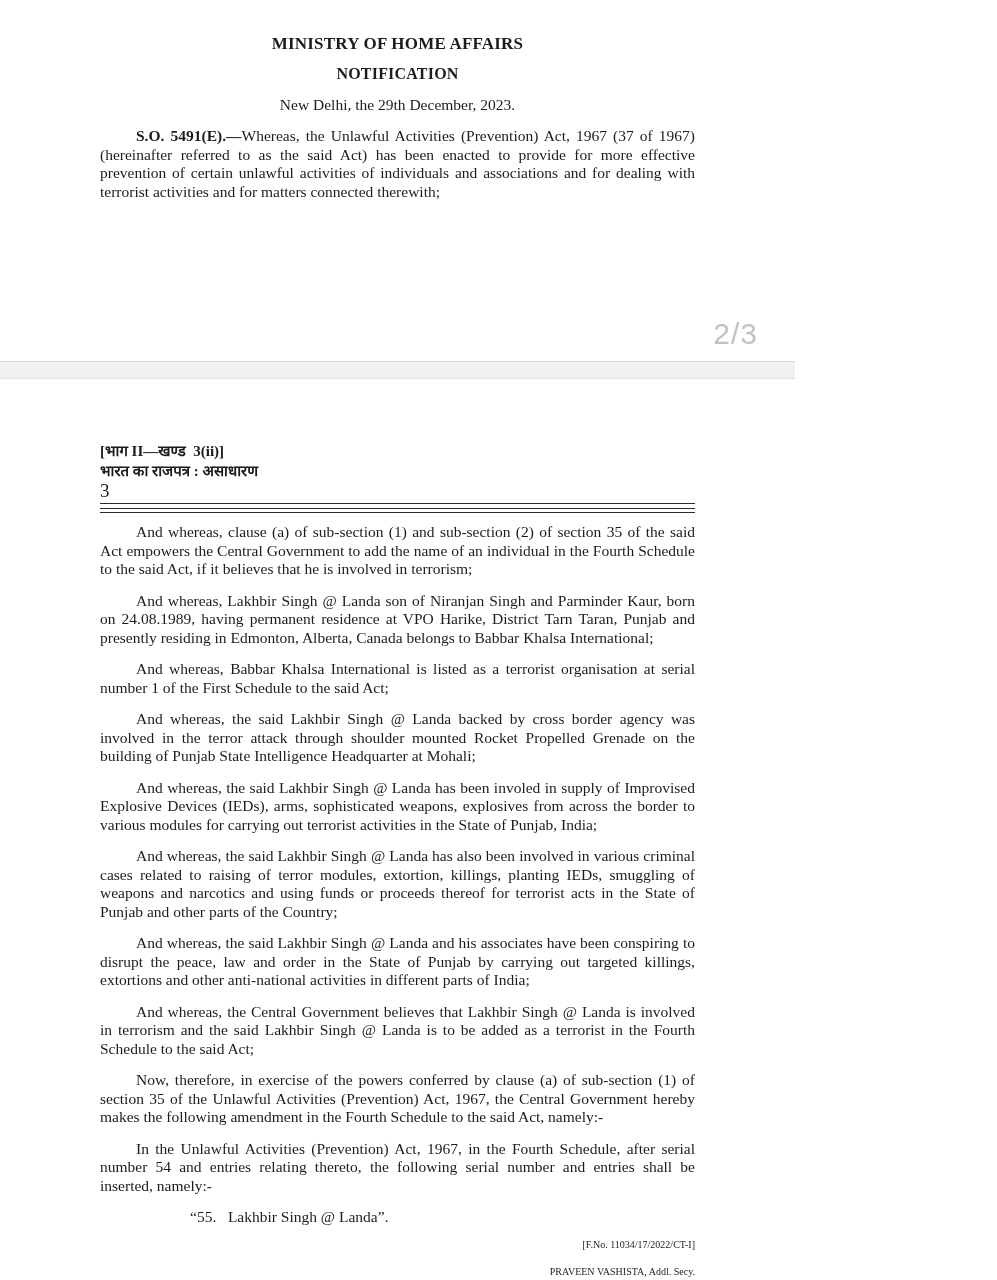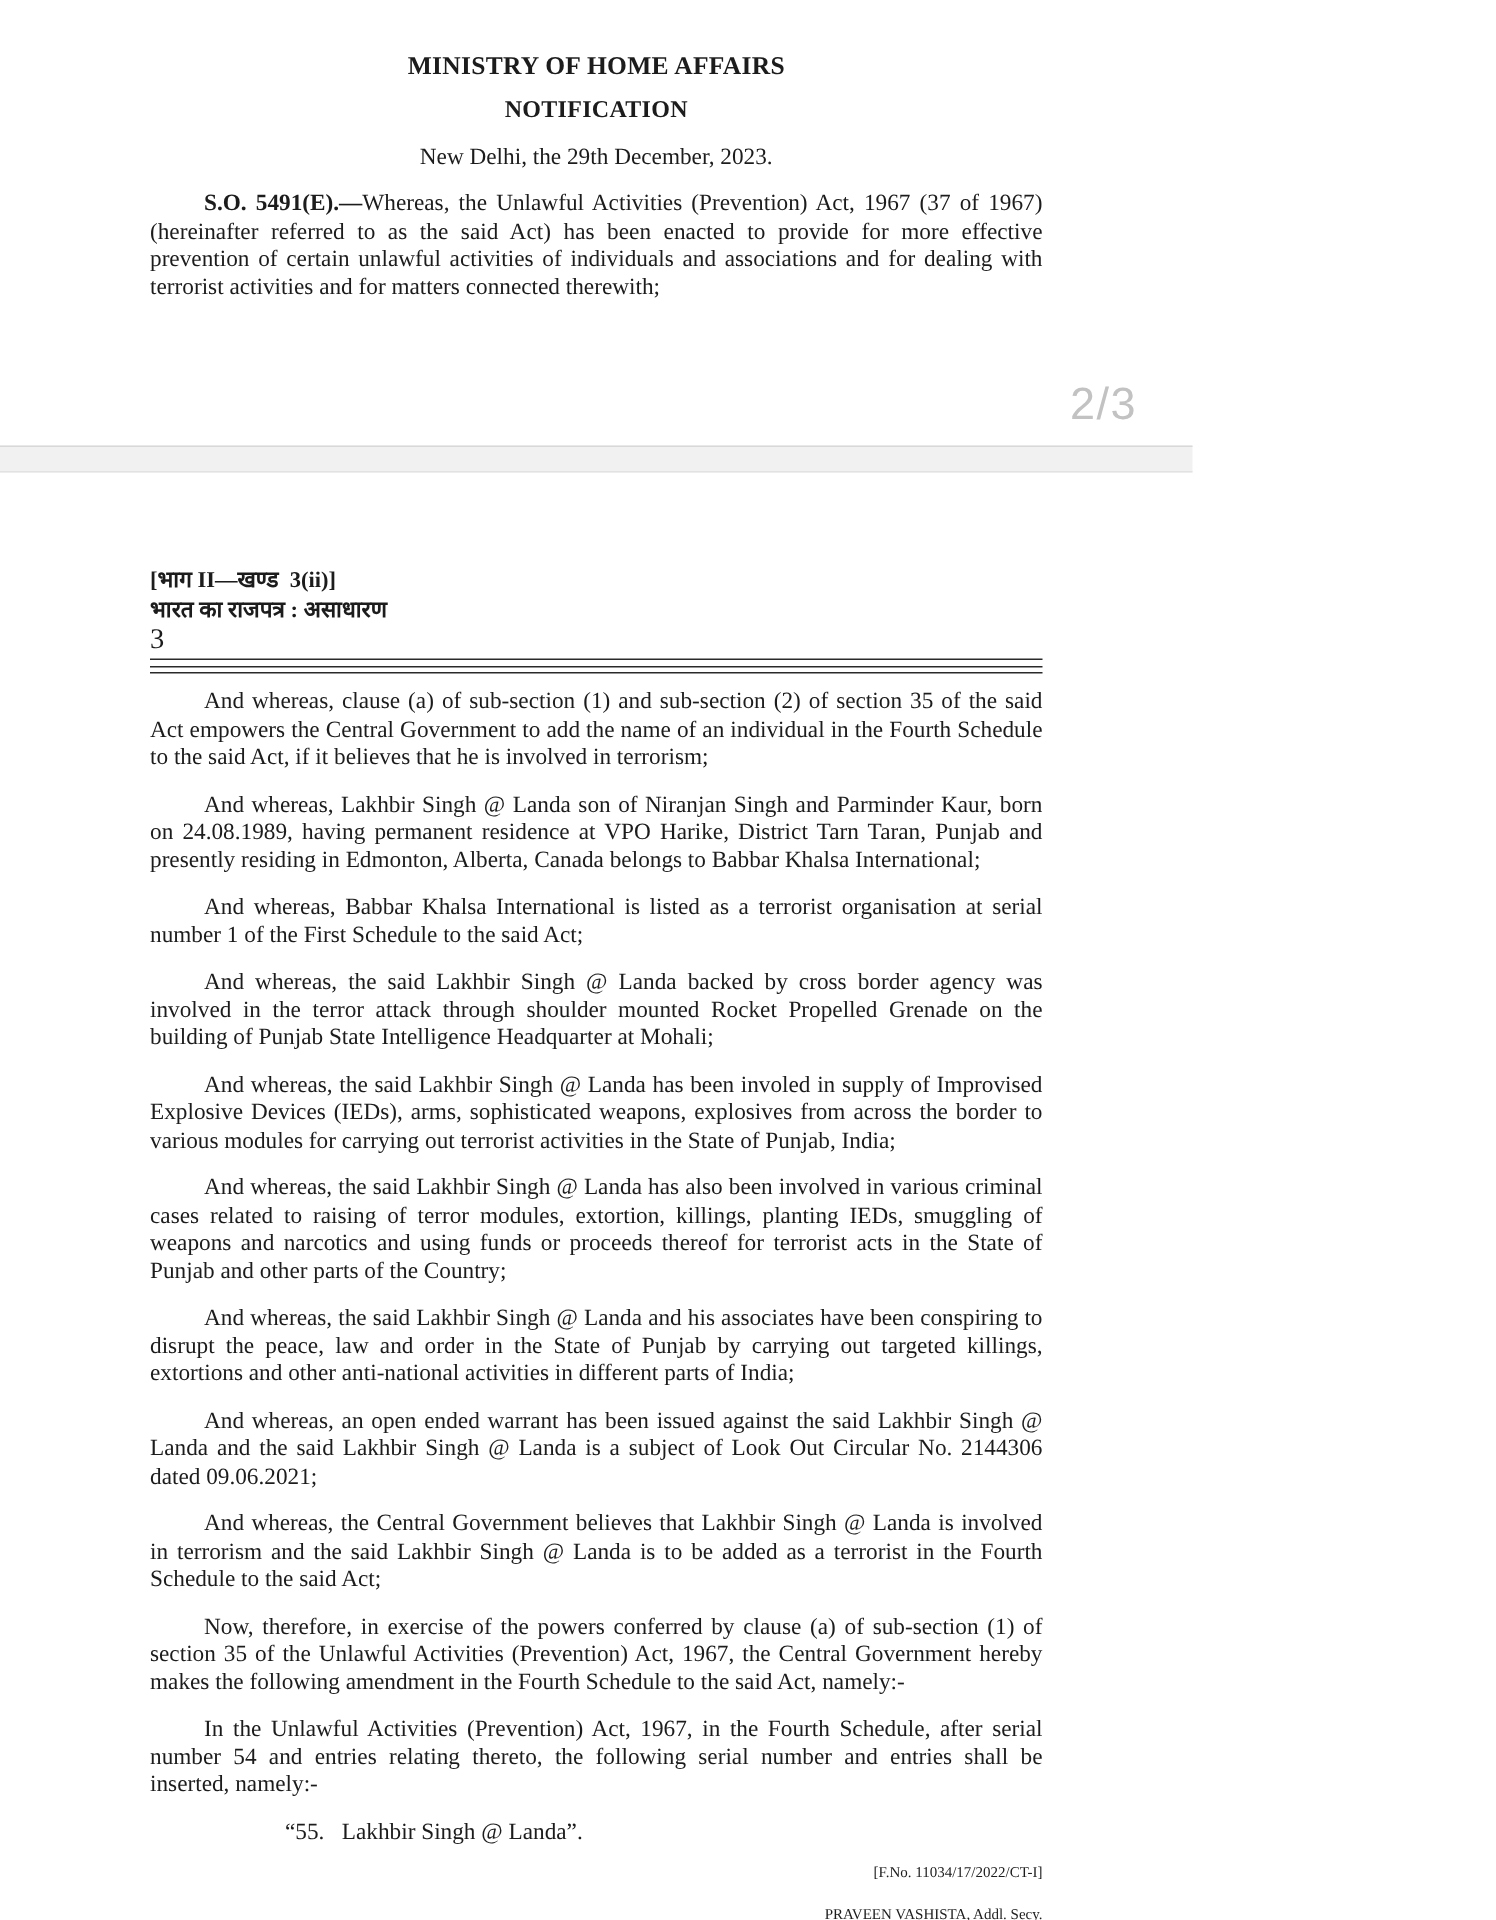--- a/index.html
+++ b/index.html
@@ -53,21 +53,21 @@
     margin: 13px 0 0 0;
     font-size: 15.5px;
     line-height: 18.5px;
     text-align: justify;
     text-justify: inter-word;
   }
   .indent {
     text-indent: 36px;
   }
   .page-indicator {
-    margin-top: 52px;
+    margin-top: 116px;
     margin-right: 37px;
     text-align: right;
     font-family: "Liberation Sans", "DejaVu Sans", sans-serif;
     font-size: 30px;
     line-height: 34px;
     font-weight: 400;
     letter-spacing: 1px;
     color: #c2c2c2;
     user-select: none;
   }
@@ -171,21 +171,20 @@
     <div class="rule-single"></div>
     <div class="rule-double"></div>
 
     <p class="body-para indent first-para">And whereas, clause (a) of sub-section (1) and sub-section (2) of section 35 of the said Act empowers the Central Government to add the name of an individual in the Fourth Schedule to the said Act, if it believes that he is involved in terrorism;</p>
     <p class="body-para indent">And whereas, Lakhbir Singh @ Landa son of Niranjan Singh and Parminder Kaur, born on 24.08.1989, having permanent residence at VPO Harike, District Tarn Taran, Punjab and presently residing in Edmonton, Alberta, Canada belongs to Babbar Khalsa International;</p>
     <p class="body-para indent">And whereas, Babbar Khalsa International is listed as a terrorist organisation at serial number 1 of the First Schedule to the said Act;</p>
     <p class="body-para indent">And whereas, the said Lakhbir Singh @ Landa backed by cross border agency was involved in the terror attack through shoulder mounted Rocket Propelled Grenade on the building of Punjab State Intelligence Headquarter at Mohali;</p>
     <p class="body-para indent">And whereas, the said Lakhbir Singh @ Landa has been involed in supply of Improvised Explosive Devices (IEDs), arms, sophisticated weapons, explosives from across the border to various modules for carrying out terrorist activities in the State of Punjab, India;</p>
     <p class="body-para indent">And whereas, the said Lakhbir Singh @ Landa has also been involved in various criminal cases related to raising of terror modules, extortion, killings, planting IEDs, smuggling of weapons and narcotics and using funds or proceeds thereof for terrorist acts in the State of Punjab and other parts of the Country;</p>
     <p class="body-para indent">And whereas, the said Lakhbir Singh @ Landa and his associates have been conspiring to disrupt the peace, law and order in the State of Punjab by carrying out targeted killings, extortions and other anti-national activities in different parts of India;</p>
-    <p class="body-para indent">And whereas, an open ended warrant has been issued against the said Lakhbir Singh @ Landa and the said Lakhbir Singh @ Landa is a subject of Look Out Circular No. 2144306 dated 09.06.2021;</p>
     <p class="body-para indent">And whereas, the Central Government believes that Lakhbir Singh @ Landa is involved in terrorism and the said Lakhbir Singh @ Landa is to be added as a terrorist in the Fourth Schedule to the said Act;</p>
     <p class="body-para indent">Now, therefore, in exercise of the powers conferred by clause (a) of sub-section (1) of section 35 of the Unlawful Activities (Prevention) Act, 1967, the Central Government hereby makes the following amendment in the Fourth Schedule to the said Act, namely:-</p>
     <p class="body-para indent">In the Unlawful Activities (Prevention) Act, 1967, in the Fourth Schedule, after serial number 54 and entries relating thereto, the following serial number and entries shall be inserted, namely:-</p>
 
     <p class="entry-line">“55.   Lakhbir Singh @ Landa”.</p>
 
     <p class="right-line">[F.No. 11034/17/2022/CT-I]</p>
     <p class="right-line">PRAVEEN VASHISTA, Addl. Secy.</p>
 
   </section>

